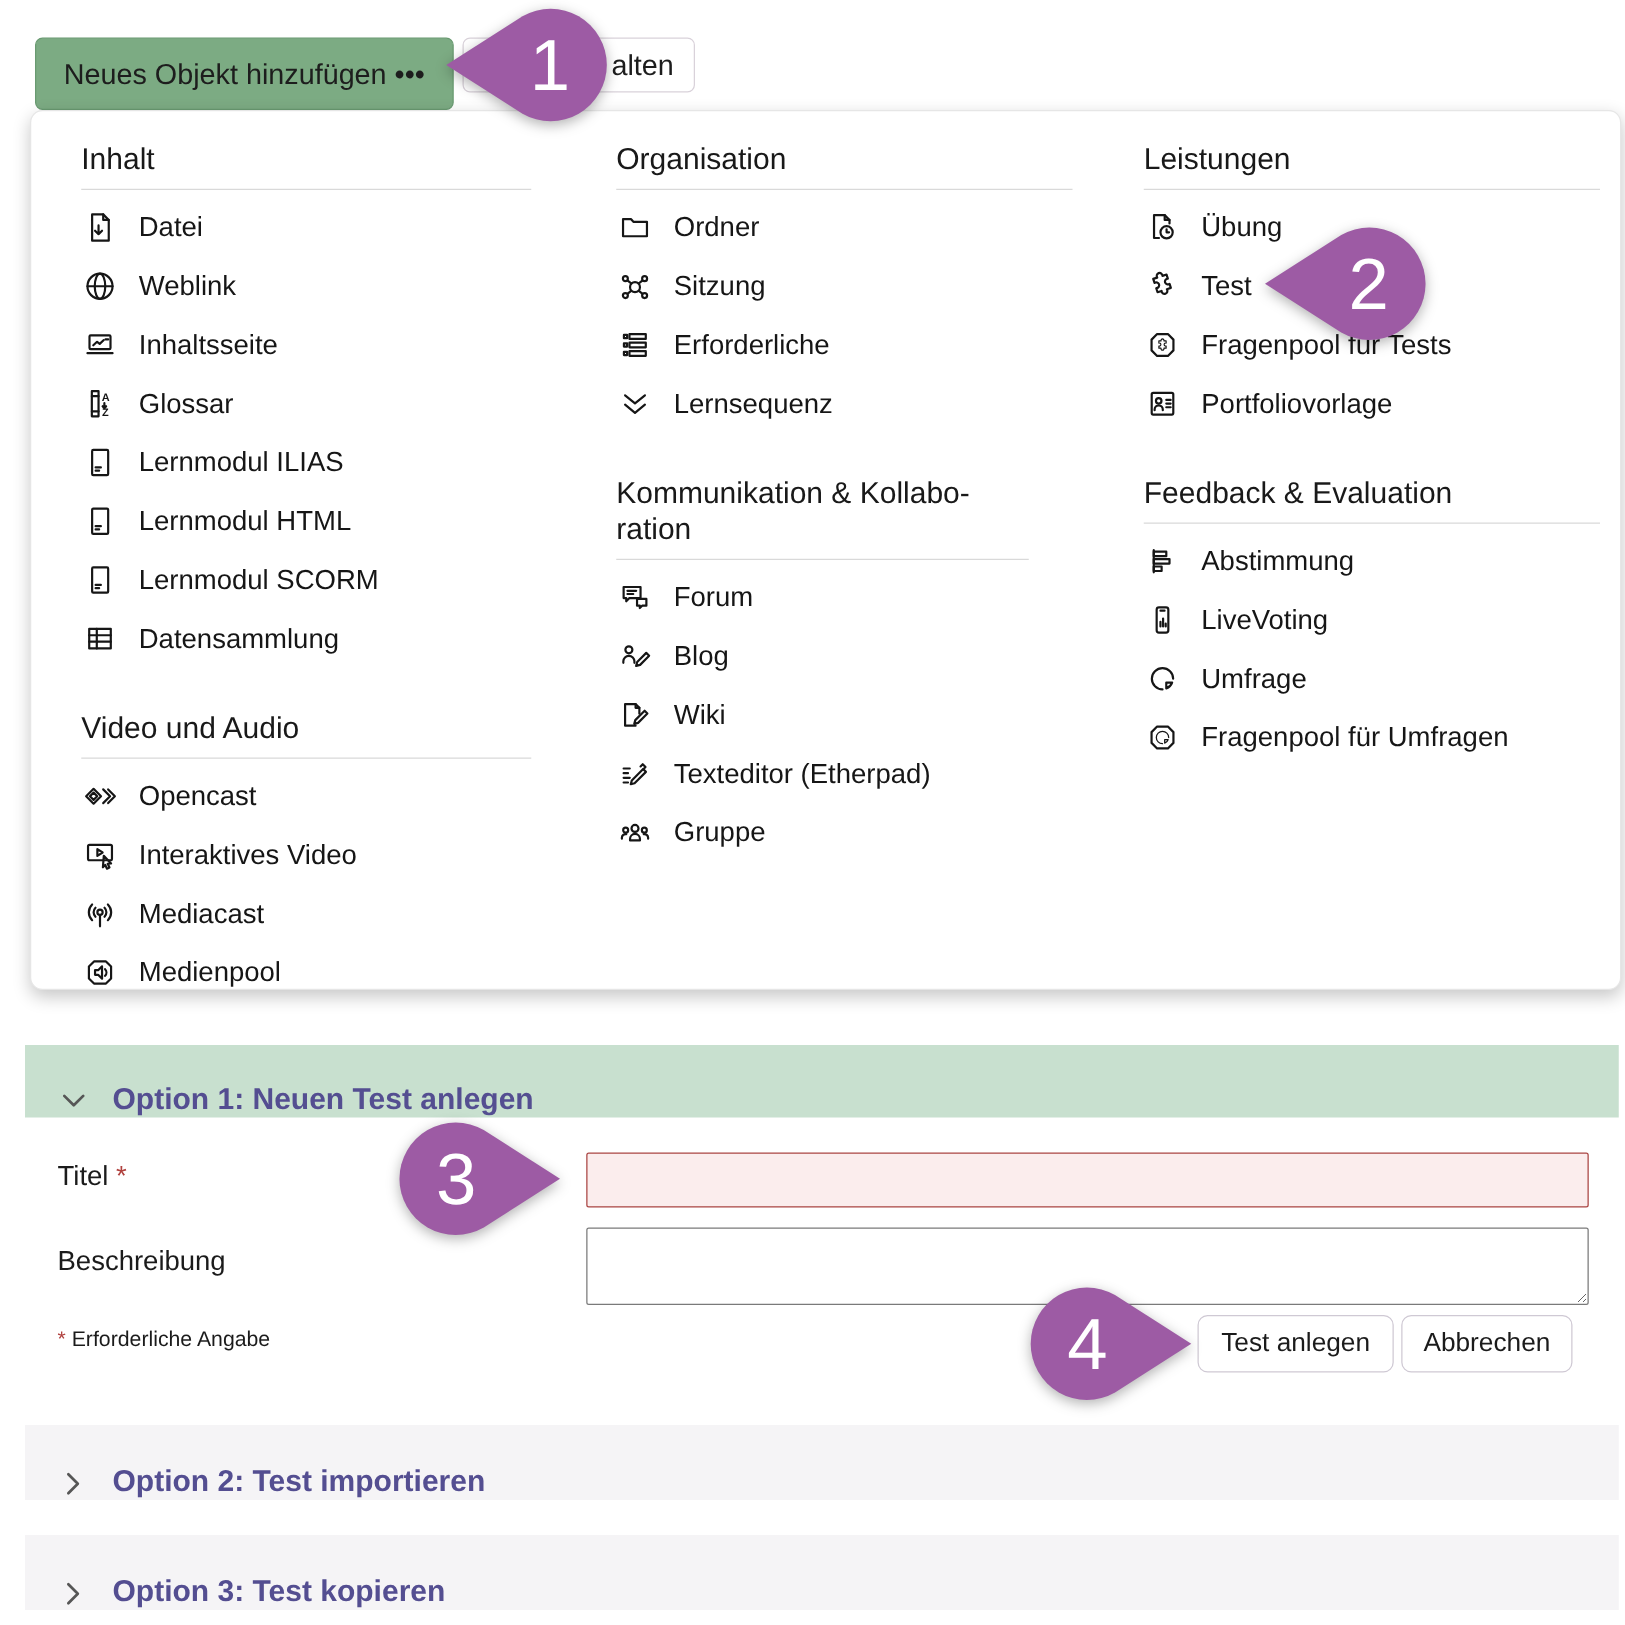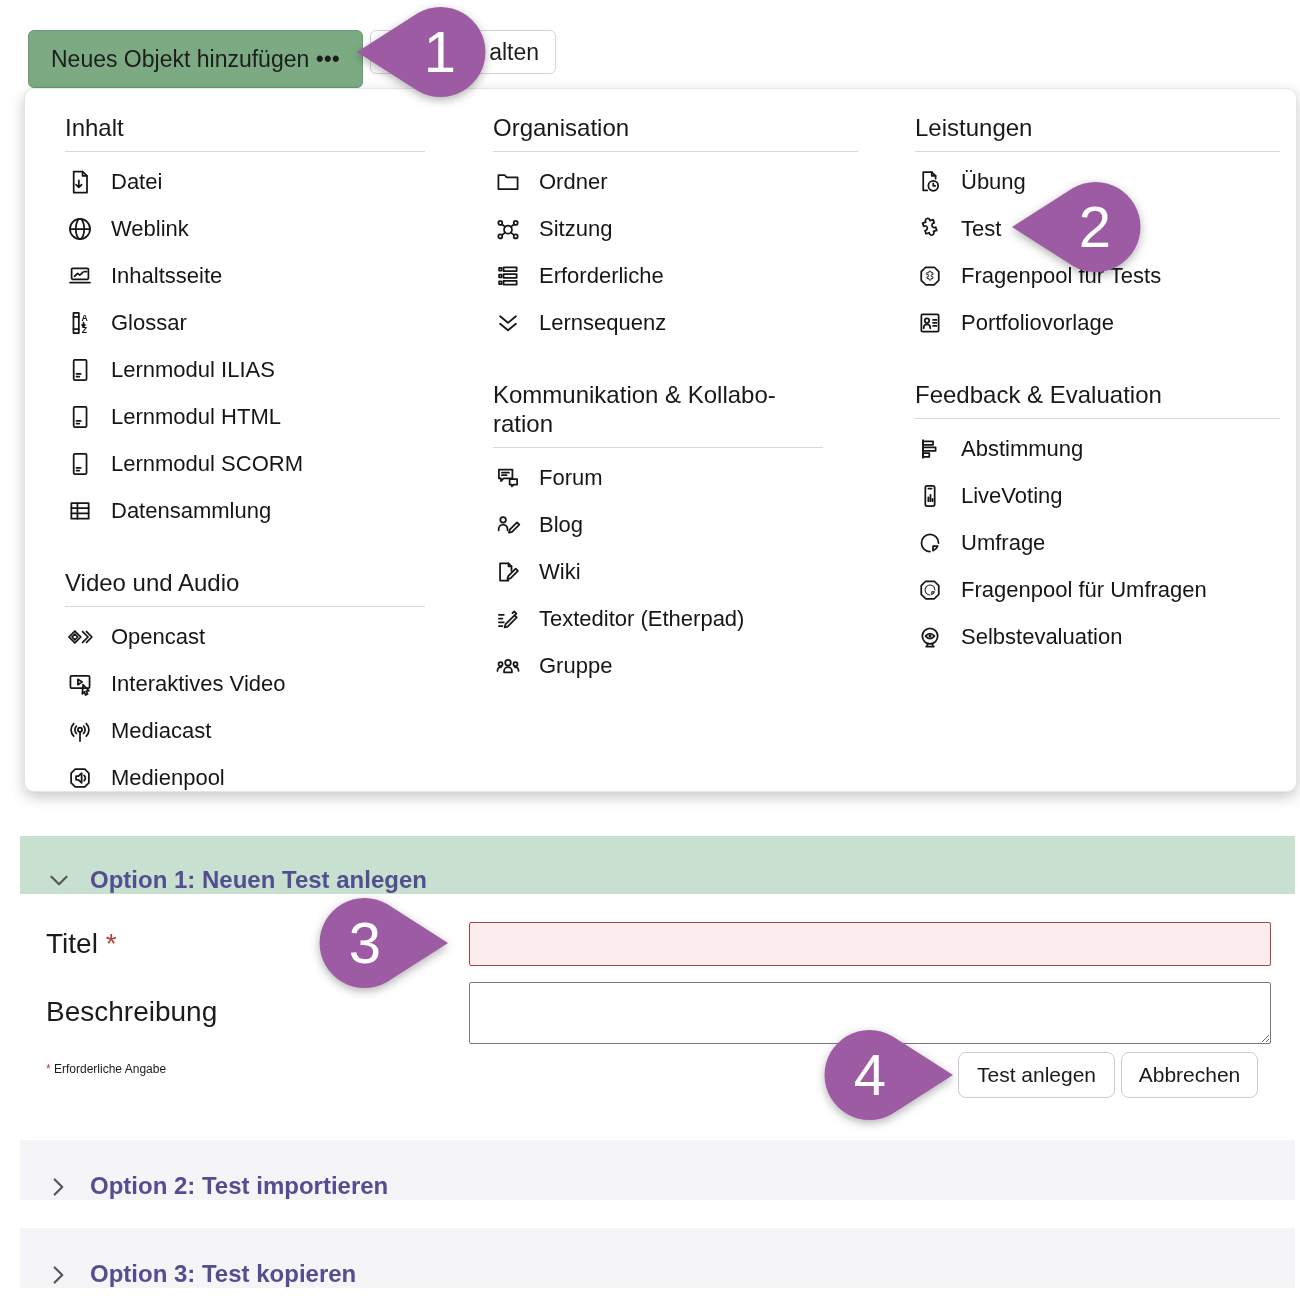--- a/index.html
+++ b/index.html
@@ -51,33 +51,33 @@
     position:absolute;left:20px;width:1275px;box-sizing:border-box;
     display:flex;align-items:flex-end;gap:18px;padding-left:26px;cursor:pointer;
   }
   .band .cap{font-size:24px;font-weight:700;color:#544e91;}
   .band svg{width:26px;height:26px;}
   .band svg path{stroke:#565656;stroke-width:2;fill:none;stroke-linecap:round;stroke-linejoin:round;}
   .band.open{top:836px;height:58px;background:#c8e0cf;}
   .band.b2{top:1140px;height:60px;background:#f5f4f6;}
   .band.b3{top:1228px;height:60px;background:#f5f4f6;}
   
-  .flabel{position:absolute;left:46px;font-size:28px;color:#1b1b1b;}
+  .flabel{position:absolute;left:46px;font-size:22px;color:#1b1b1b;}
   .star{color:#b0413e;}
   .inp-title{
     position:absolute;left:469px;top:922px;width:802px;height:44px;box-sizing:border-box;
     background:#fbeded;border:1px solid #a94442;border-radius:2px;font-size:20px;padding:0 10px;
     font-family:"Liberation Sans",sans-serif;
   }
   .inp-desc{
     position:absolute;left:469px;top:982px;width:802px;height:62px;box-sizing:border-box;
     background:#ffffff;border:1px solid #7a7a7a;border-radius:2px;font-size:20px;padding:6px 10px;
     font-family:"Liberation Sans",sans-serif;resize:both;
   }
-  .note{position:absolute;left:46px;top:1062px;font-size:12px;color:#1b1b1b;}
+  .note{position:absolute;left:46px;top:1062px;font-size:17px;color:#1b1b1b;}
   .fbtn{
     position:absolute;top:1052px;height:46px;box-sizing:border-box;background:#fff;
     border:1px solid #cfc9d4;border-radius:8px;font-size:21px;color:#1b1b1b;
     display:flex;align-items:center;justify-content:center;cursor:pointer;
     font-family:"Liberation Sans",sans-serif;
   }
   .fbtn.submit{left:958px;width:157px;}
   .fbtn.cancel{left:1121px;width:137px;}
 </style>
 </head>
@@ -409,31 +409,20 @@
         <span class="ic">
           <svg class="ln" viewBox="0 0 24 24">
               <path d="M8.3 4.5h7.4l3.8 3.8v7.4l-3.8 3.8H8.3l-3.8-3.8V8.3Z"></path>
               <g transform="translate(12 12) scale(0.58) translate(-12 -12)">
                 <path d="M19.3 12A7.3 7.3 0 1 0 12 19.3"></path>
                 <path d="M14.6 14.6v4a6.6 6.6 0 0 0 4-4Z"></path>
               </g>
             </svg>
         </span>
           <span class="lbl">Fragenpool für Umfragen</span>
-      </div>
-      <div class="mi">
-        <span class="ic">
-          <svg class="ln" viewBox="0 0 24 24">
-              <circle cx="12" cy="11.2" r="6.6"></circle>
-              <path d="M8.2 11.2c2.5-2.9 5.1-2.9 7.6 0-2.5 2.9-5.1 2.9-7.6 0Z"></path>
-              <circle class="fl" cx="12" cy="11.2" r="1.3"></circle>
-              <path d="M10.3 17.4 9.4 20M13.7 17.4l.9 2.6M8.7 20.2h6.6"></path>
-            </svg>
-        </span>
-          <span class="lbl">Selbstevaluation</span>
       </div>
     </div>
   </div>
 </div>
 
 <svg class="callout" style="left:332px;top:-3px;" width="160" height="110" viewBox="0 0 160 110">
   <path d="M25 55 L86 16 A45 45 0 1 1 86 94 Z" fill="#9d5ba4"></path>
   <text x="108" y="75">1</text>
 </svg>
 <svg class="callout" style="left:987px;top:172px;" width="160" height="110" viewBox="0 0 160 110">

